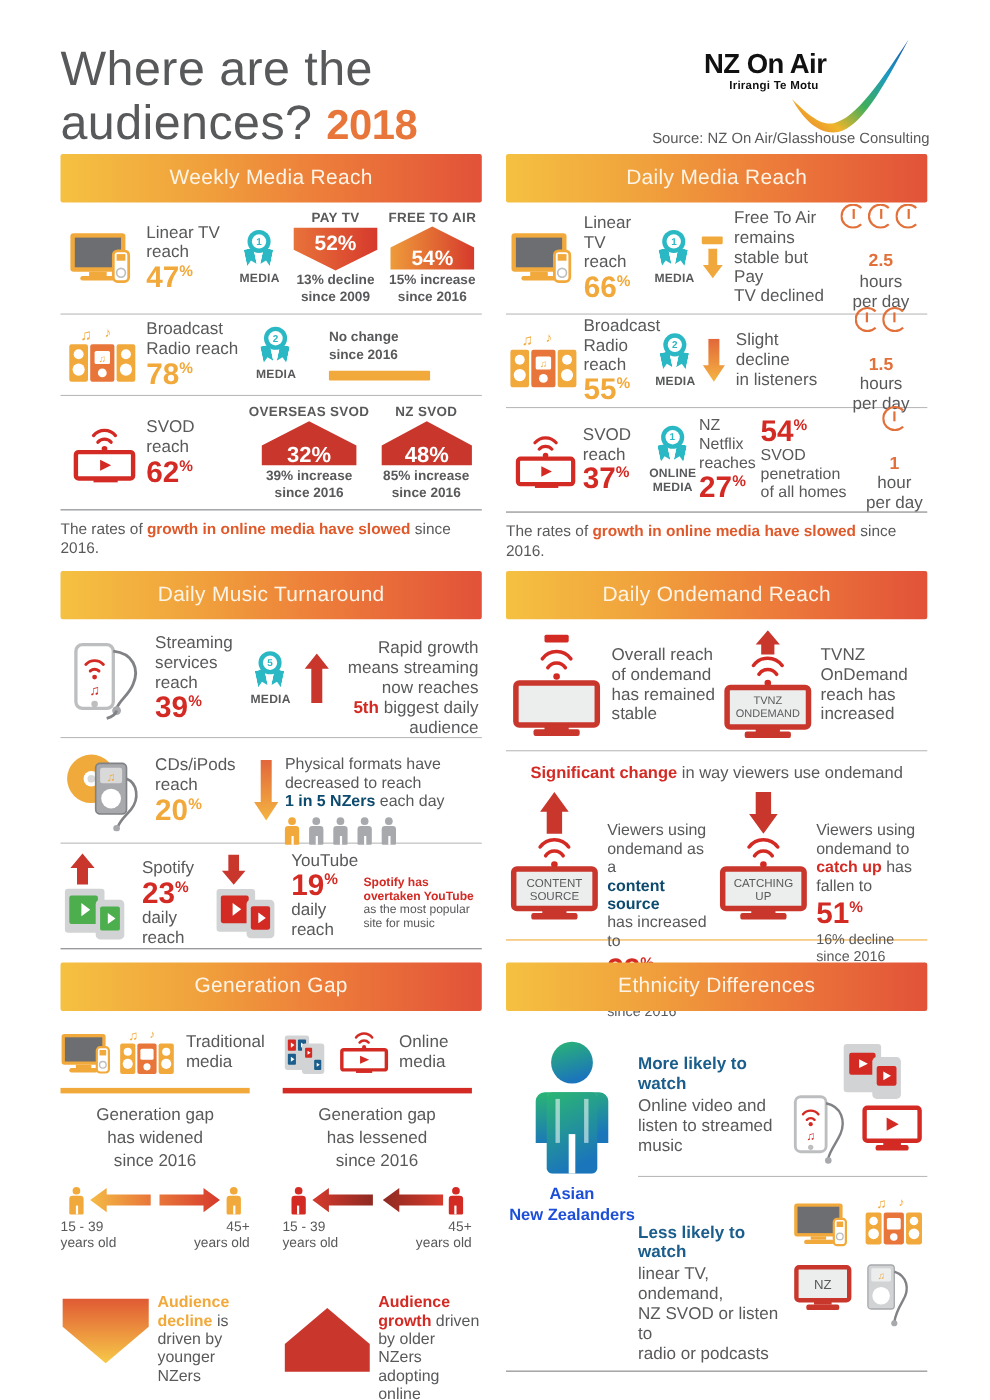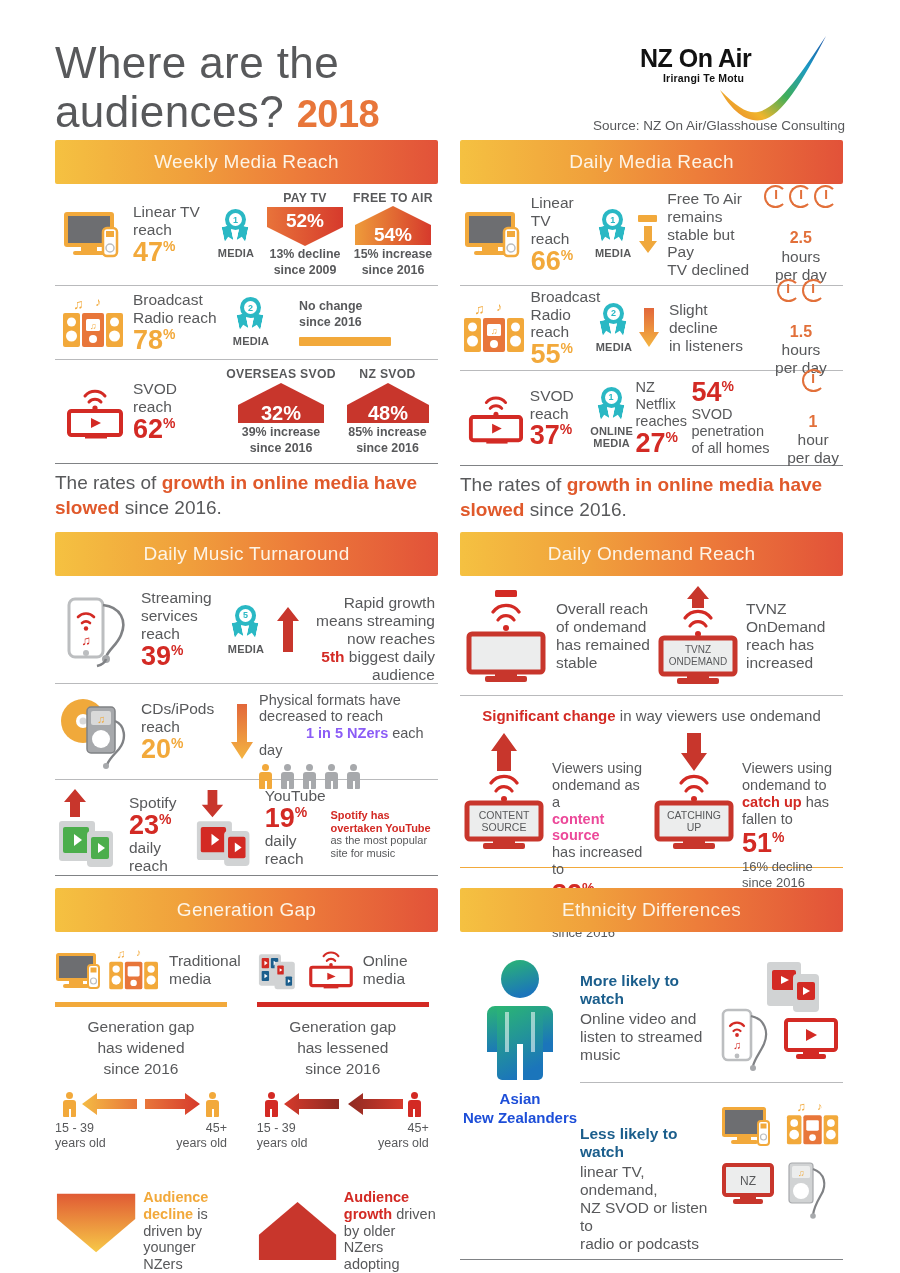--- a/index.html
+++ b/index.html
@@ -27,21 +27,21 @@
   .panel { width: 383px; }
   .pbar {
     height: 44px; border-radius: 2px;
     background: linear-gradient(90deg,#f5c141 0%, #f0a03c 34%, #ed7d3a 62%, #e25239 100%);
     display: flex; align-items: center; justify-content: center;
   }
   .pbar span { color: #fdf4e6; font-size: 19px; font-weight: 400; letter-spacing: .3px; }
 
   .row { display: flex; align-items: center; border-bottom: 1.5px solid #b9babc; }
   .row.last { border-bottom: 1.5px solid #808285; }
-  .note { font-size: 19px; padding: 7px 0 10px; line-height: 1.3; }
+  .note { font-size: 14px; padding: 7px 0 10px; line-height: 1.3; }
   .note b { color: #e0592b; font-weight: 700; }
 
   
   .lbl { font-size: 15.5px; line-height: 1.16; color: #58595b; }
   .big { font-weight: 700; font-size: 27px; line-height: 1; }
   .big.y { color: #f2a93b; }
   .big.r { color: #d32a24; }
   .pct { font-size: 14px; font-weight: 700; vertical-align: super; }
   .cap { font-size: 12.2px; font-weight: 700; color: #58595b; letter-spacing: .3px; text-align: center; }
   .sm { font-size: 12.4px; font-weight: 700; color: #58595b; text-align: center; line-height: 1.25; }
@@ -530,21 +530,21 @@
                   <stop offset="1" stop-color="#f4b542"></stop>
                 </linearGradient>
               </defs>
             <path d="M7 0 H17 V38 H23 L12 55 L1 38 H7 Z" fill="url(#mdo)"></path>
           </svg>
         </div>
         <div class="stack" style="width:175px;">
           <div class="lbl" style="white-space:pre-line;font-size:14.5px;">
             <span>Physical formats have
 decreased to reach
-</span><b style="color:#8b5cf6;margin-left:47px;">1 in 5 NZers</b><span> each day</span>
+</span><b style="color:#0c4a6e;">1 in 5 NZers</b><span> each day</span>
           </div>
           <div style="display:flex;gap:9px;margin-top:5px;">
             <div class="person">
               <div class="head" style="background:#f2a93b;"></div>
                 <div class="body" style="background:#f2a93b;"></div>
             </div>
             <div class="person">
                 <div class="head" style="background:#a7a9ac;"></div>
                 <div class="body" style="background:#a7a9ac;"></div>
               </div>
@@ -672,21 +672,21 @@
             <text x="41" y="86" font-family="Liberation Sans" font-size="10.5" fill="#58595b" text-anchor="middle">CONTENT</text>
             <text x="41" y="98" font-family="Liberation Sans" font-size="10.5" fill="#58595b" text-anchor="middle">SOURCE</text>
             <rect x="30" y="106" width="22" height="5" fill="#c8362c"></rect>
             <rect x="20" y="110" width="42" height="6" rx="2" fill="#c8362c"></rect>
           </svg>
         </div>
         <div class="stack" style="width:98px;padding-top:10px;">
           <div class="lbl" style="white-space:pre-line;font-size:14.5px;">
             <span>Viewers using
 ondemand as a
-</span><b style="color:#ec4899;">content source</b><span>
+</span><b style="color:#0c4a6e;">content source</b><span>
 has increased to</span>
           </div>
           <div class="big r" style="margin-top:3px;">
             <span>32</span><span class="pct">%</span>
           </div>
           <div class="lbl" style="font-size:13px;white-space:pre-line;margin-top:2px;">45% increase
 since 2016</div>
         </div>
         <div style="width:92px;display:flex;justify-content:center;">
           <svg width="86" height="124" viewBox="0 0 86 124">

